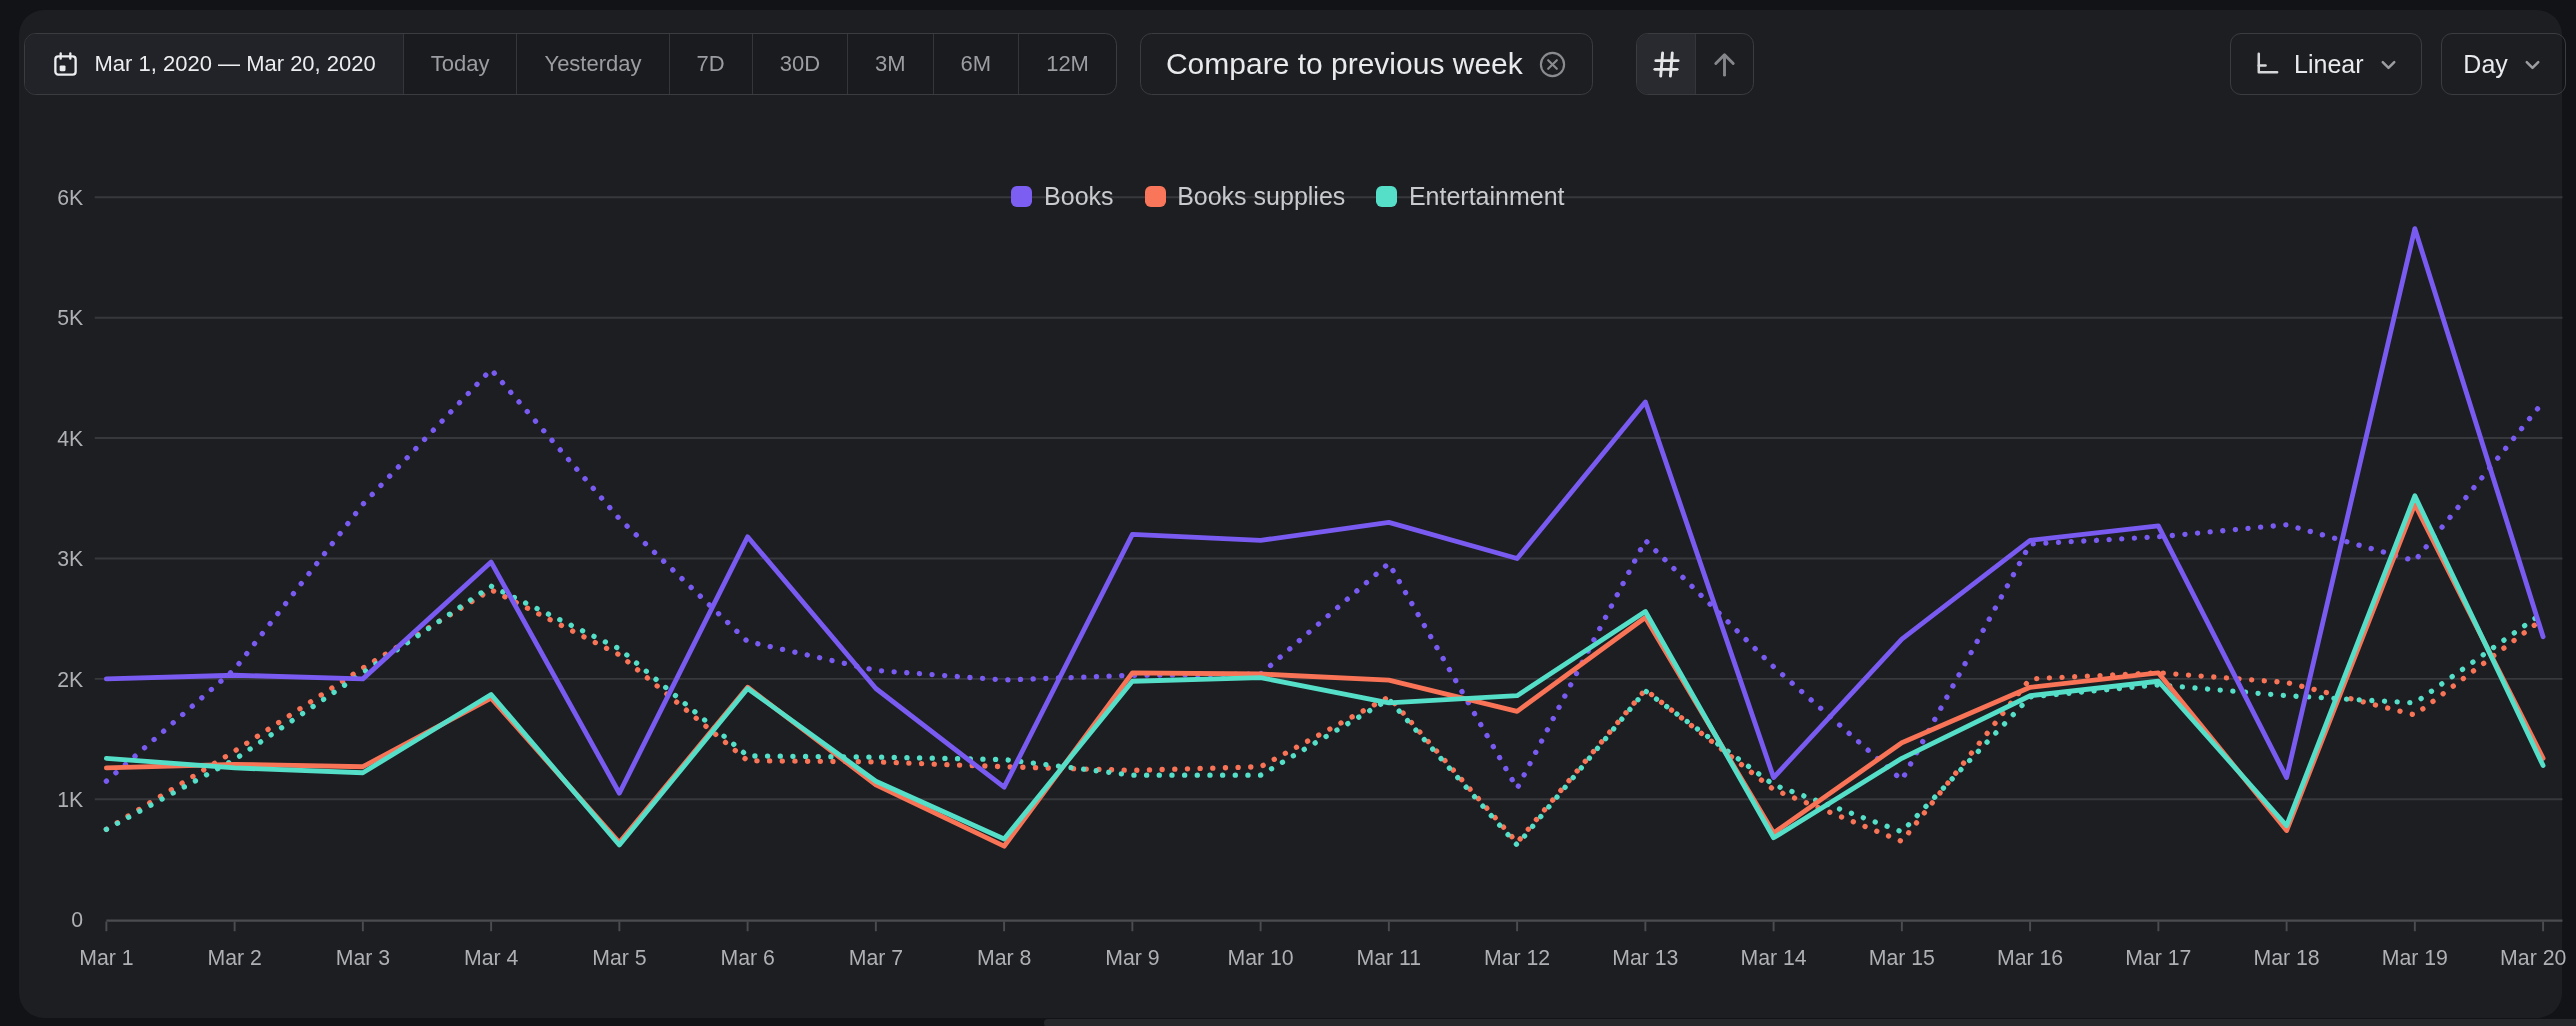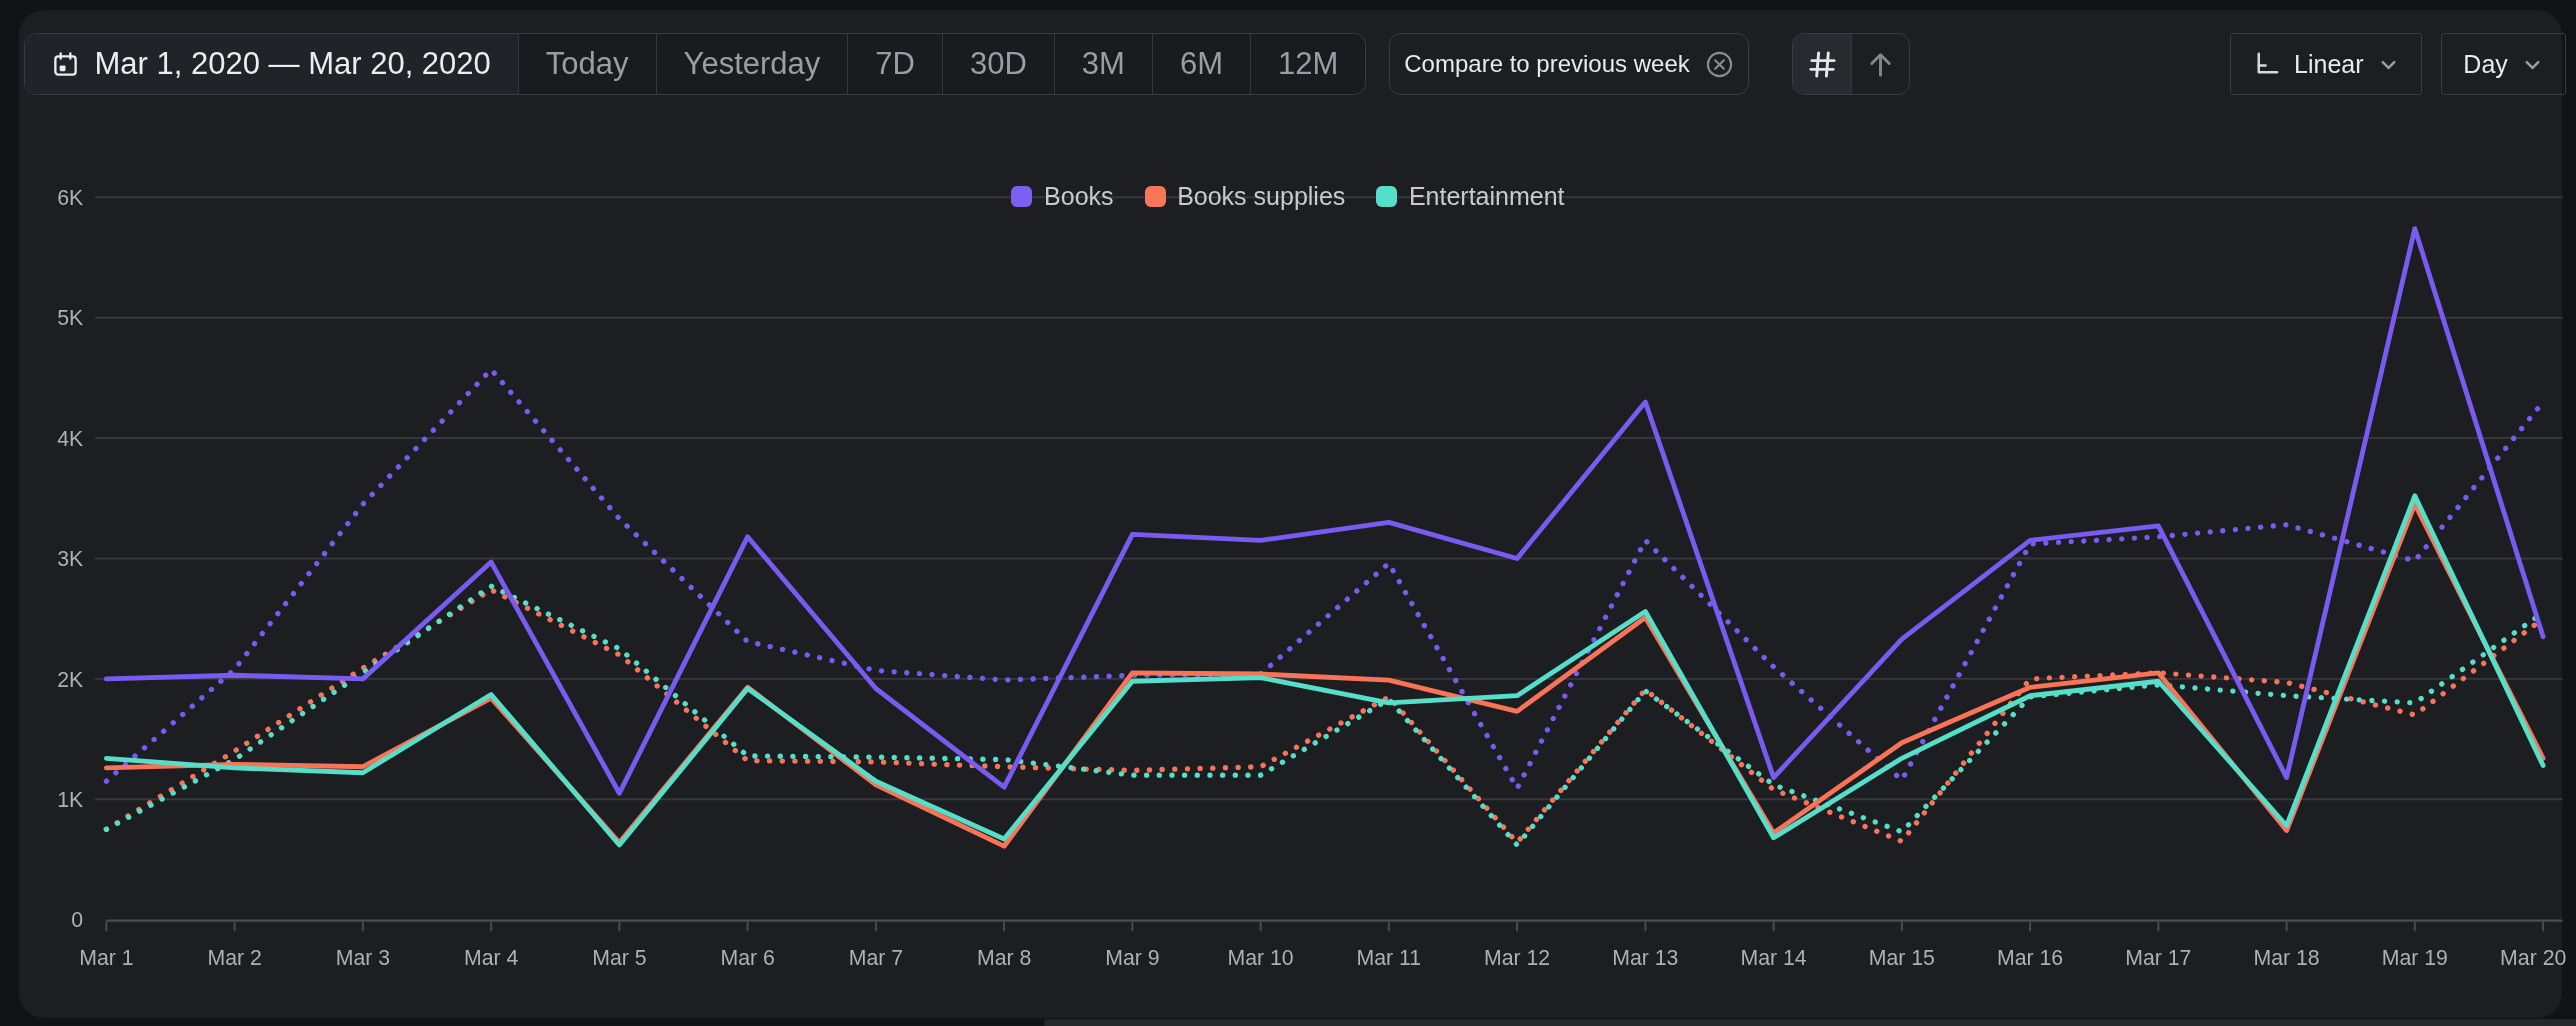--- a/index.html
+++ b/index.html
@@ -8,34 +8,34 @@
 
   .card { position:absolute; left:19.3px; top:9.7px; width:2543px; height:1008px;
           background:#1C1E22; border-radius:25px; }
 
   
   .toolbar { position:absolute; left:24px; right:9.7px; top:33px; height:62px;
              display:flex; align-items:stretch; }
   .seg-group { display:flex; align-items:stretch; border:1.9px solid #3B3C40; border-radius:11.6px;
                overflow:hidden; background:#1A1B1F; }
   .seg { display:flex; align-items:center; gap:15.5px; padding:0 27px; color:#9C9DA2;
-         font-size:31px; border-right:1.9px solid #35363A; cursor:pointer; white-space:nowrap; }
+         font-size:22px; border-right:1.9px solid #35363A; cursor:pointer; white-space:nowrap; }
   .seg:last-child { border-right:none; }
   .seg.date { background:#222329; color:#ECEDEF; font-weight:500; }
-  .pill { display:flex; align-items:center; gap:15.5px; margin-left:23px; padding:0 14px;
-          border:1.9px solid #3B3C40; border-radius:11.6px; color:#E9EAEC; font-size:24px;
+  .pill { display:flex; align-items:center; gap:15.5px; margin-left:23px; padding:0 25px;
+          border:1.9px solid #3B3C40; border-radius:11.6px; color:#E9EAEC; font-size:30px;
           font-weight:500; white-space:nowrap; cursor:pointer; }
   .icon-group { display:flex; align-items:stretch; margin-left:43px; border:1.9px solid #3B3C40;
                 border-radius:11.6px; overflow:hidden; }
   .icon-cell { width:58px; display:flex; align-items:center; justify-content:center; cursor:pointer; }
   .icon-cell.active { background:#292A2F; }
   .icon-cell + .icon-cell { border-left:1.9px solid #35363A; }
   .spacer { flex:1; }
   .dd { display:flex; align-items:center; gap:13.5px; margin-left:19.3px; padding:0 21px;
-        border:1.9px solid #3B3C40; border-radius:3px; color:#E9EAEC; font-size:25px;
+        border:1.9px solid #3B3C40; border-radius:11px; color:#E9EAEC; font-size:25px;
         font-weight:500; white-space:nowrap; cursor:pointer; }
 
   
   .legend { position:absolute; left:0; right:0; top:150px; display:flex; justify-content:center;
             align-items:center; gap:31px;margin-top:32px; }
   .legend-item { display:flex; align-items:center; gap:11.6px; cursor:pointer; }
   .swatch { width:21px; height:21px; border-radius:5.8px; }
   .legend-label { color:#C9CACD; font-size:25px; }
 
   svg.chart { position:absolute; left:0; top:0; width:2576px; height:1027px; }

